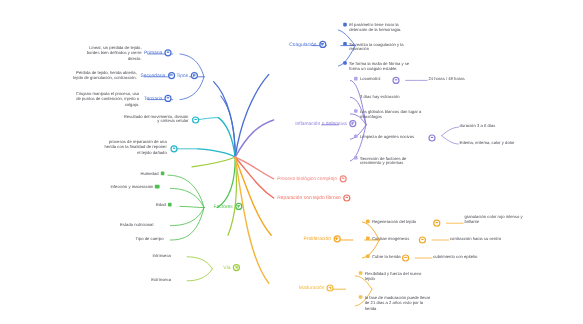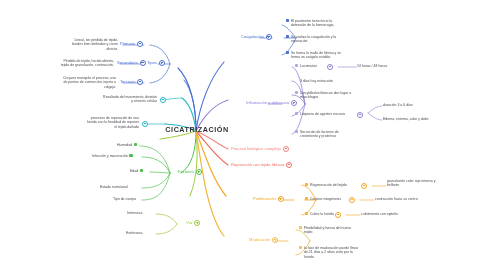--- a/index.html
+++ b/index.html
@@ -129,21 +129,20 @@
       <path d="M372,186 C378,186 382,186 386,186" stroke="#f5a623" stroke-width="0.6"></path>
       <path d="M360,200 C366,200 370,200 374,200" stroke="#f5a623" stroke-width="0.6"></path>
       <path d="M346,215 C352,215 356,215 360,215" stroke="#f5a623" stroke-width="0.6"></path>
 
       <path d="M310,241 C304,232 300,230 296,230" stroke="#f3b63c" stroke-width="0.8"></path>
       <path d="M310,241 C304,252 300,254 296,255" stroke="#f3b63c" stroke-width="0.8"></path>
       <path d="M288,241 C282,241 278,241 274,241" stroke="#f3b63c" stroke-width="0.8"></path>
     </g>
   </svg>
 
-  <div class="node root">CICATRIZACIÓN</div>
 
   <div class="node br c-blue rtl" style="left:147px;top:60px;">
     <span class="tog"></span>
     <span class="txt">Tipos</span>
   </div>
 
   <div class="node br c-blue rtl" style="left:120px;top:41px;">
     <span class="tog minus"></span>
     <span class="txt">Primaria</span>
   </div>

